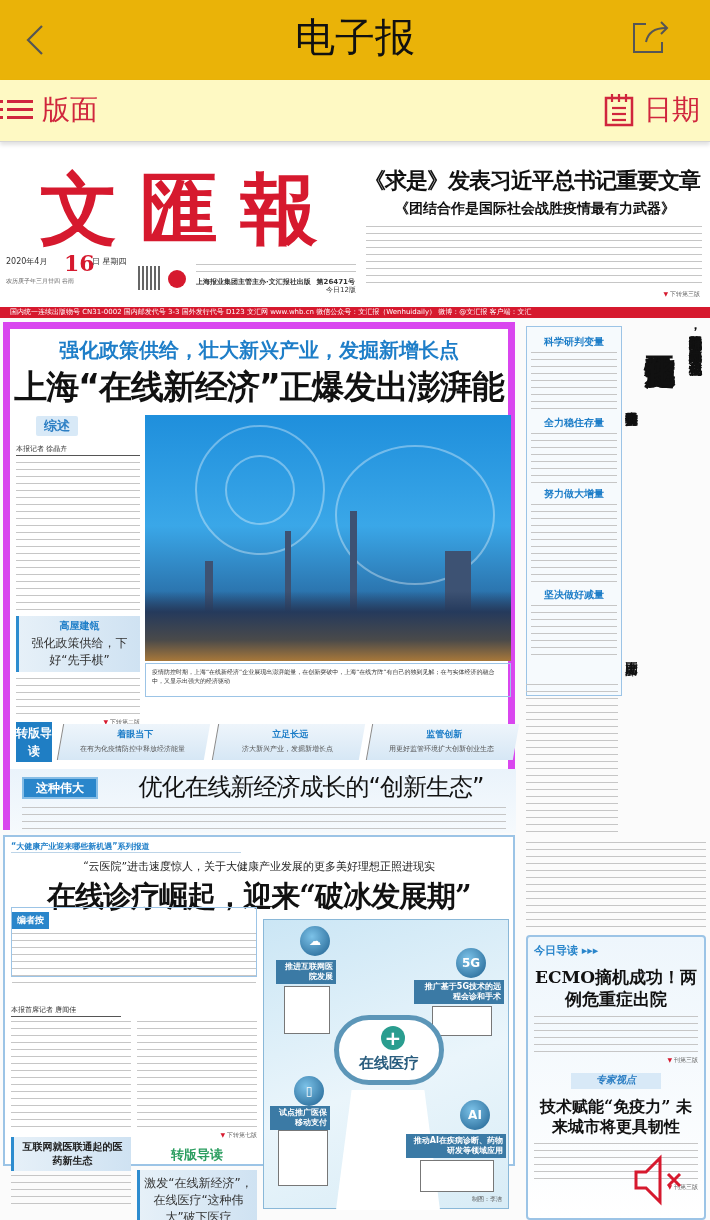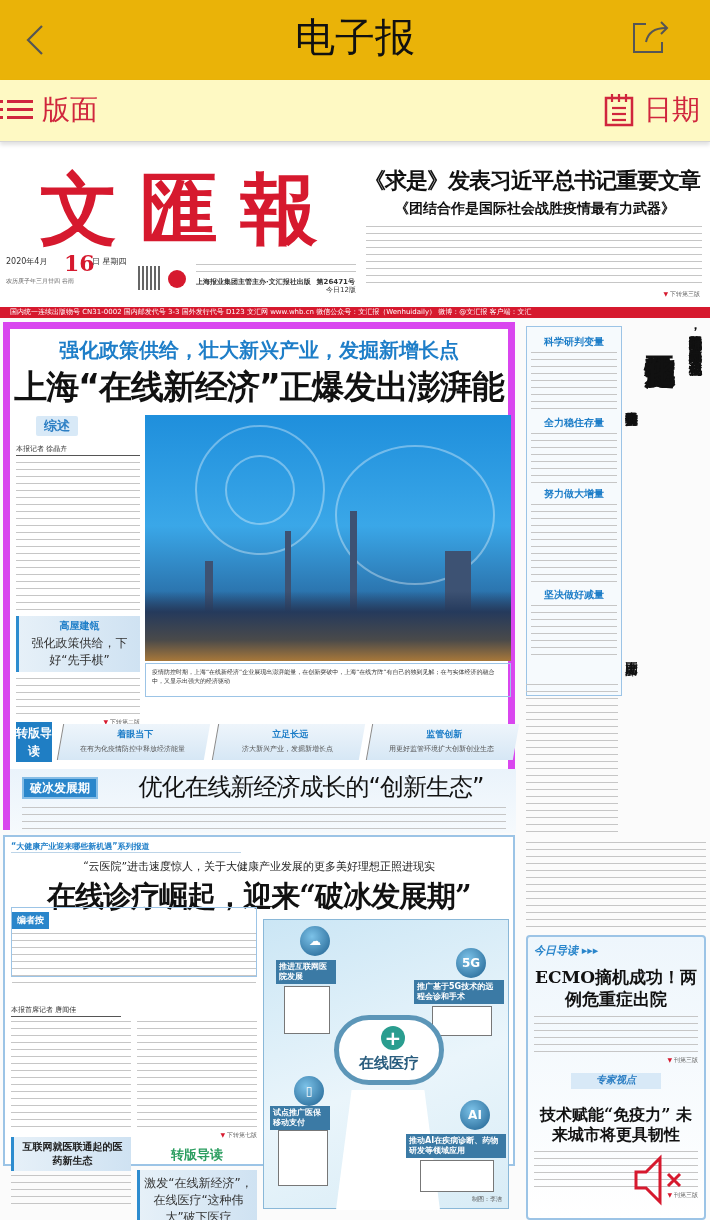--- a/index.html
+++ b/index.html
@@ -50,33 +50,33 @@
 .health{position:absolute;left:3px;top:683px;width:512px;height:331px;border:2px solid #9cc4e6;background:#fff}
 .health .series{position:absolute;left:6px;top:4px;font-size:8px;color:#1e7ec8;font-weight:bold;border-bottom:1px solid #bcd4e8;width:230px}
 .health .sub{position:absolute;left:0;right:0;top:22px;text-align:center;font-family:"DejaVu Serif",serif;font-size:11px;color:#222}
 .health .hl{position:absolute;left:0;right:0;top:40px;text-align:center;font-family:"DejaVu Serif",serif;font-weight:bold;font-size:29px;color:#111;letter-spacing:-1px}
 .editor{position:absolute;left:6px;top:70px;width:246px;height:70px;border:1px solid #9cc4e6;padding:0}
 .editor .b{display:inline-block;background:#2a86cb;color:#fff;font-size:9px;font-weight:bold;padding:2px 5px;margin-right:4px}
 .infog{position:absolute;left:258px;top:82px;width:246px;height:290px;background:linear-gradient(160deg,#cbe6f5,#eaf5fb 55%,#d8ecf6);border:1px solid #8ab8d8}
 .infog .cloud{position:absolute;left:70px;top:95px;width:110px;height:70px;border:5px solid #5c96b8;border-radius:35px;background:#fff}
 .infog .cloud .lbl2{position:absolute;left:0;right:0;top:34px;text-align:center;font-size:15px;font-weight:bold;color:#2a5d7e}
 .infog .plus{position:absolute;left:42px;top:6px;width:24px;height:24px;border-radius:50%;background:#2a9d8f;color:#fff;text-align:center;font-weight:bold;font-size:20px;line-height:24px}
-.infog .box{position:absolute;background:#3b7aa5;color:#fff;font-size:8px;font-weight:bold;text-align:left;padding:2px 3px;line-height:10px}
+.infog .box{position:absolute;background:#3b7aa5;color:#fff;font-size:8px;font-weight:bold;text-align:right;padding:2px 3px;line-height:10px}
 .infog .card{position:absolute;background:#fff;border:1px solid #777;font-size:6px;color:#555;padding:3px;line-height:8px}
 .infog .ico{position:absolute;width:30px;height:30px;border-radius:50%;background:radial-gradient(circle at 40% 35%,#7cc2e8,#1d5f8e);color:#fff;font-weight:bold;font-size:12px;text-align:center;line-height:30px}
 .infog .coat{position:absolute;left:72px;top:170px;width:104px;height:120px;background:#fff;clip-path:polygon(15% 0,85% 0,100% 100%,0 100%)}
 .healthcols{position:absolute;left:6px;top:160px;width:246px}
 .rightcol{position:absolute;left:522px;top:170px;width:188px;height:520px}
 .bluebox{position:absolute;left:4px;top:4px;width:96px;height:370px;border:1px solid #9cc4e6;background:#f6fafd;padding:4px}
 .bluebox .st{color:#1e7ec8;font-weight:bold;font-size:10px;text-align:center;margin-top:4px}
 .vert{position:absolute;writing-mode:vertical-rl;font-family:"DejaVu Serif",serif;color:#111}
 .today{position:absolute;left:526px;top:783px;width:180px;height:285px;border:2px solid #9cc4e6;border-radius:4px;background:linear-gradient(180deg,#eef6fc,#fff);padding:6px}
-.today .tt{color:#2a86cb;font-weight:bold;font-size:11px;font-style:italic}
+.today .tt{color:#2a86cb;font-weight:bold;font-size:11px;}
 .today .h1{font-family:"DejaVu Serif",serif;font-weight:bold;font-size:17px;color:#111;text-align:center;margin-top:8px;line-height:22px}
-.today .exp{margin:8px auto 16px;width:90px;height:16px;background:#d8e9f7;color:#2d7fc4;font-size:10px;font-weight:bold;text-align:center;font-style:italic}
+.today .exp{margin:8px auto 8px;width:90px;height:16px;background:#d8e9f7;color:#2d7fc4;font-size:10px;font-weight:bold;text-align:center;font-style:italic}
 .today .h2{font-family:"DejaVu Serif",serif;font-weight:bold;font-size:16px;color:#111;text-align:center;margin-top:6px;line-height:20px}
 .lines{background:repeating-linear-gradient(180deg,#c6c6c6 0 1px,transparent 1px 7px)}
 .mute{position:absolute;left:632px;top:1152px;width:58px;height:56px;cursor:pointer}
 .more{font-size:6px;color:#666;text-align:right}
 .more:before{content:"▼ ";color:#d6192e}
 </style>
 </head>
 <body>
 
 <div class="nav">
@@ -192,21 +192,21 @@
         <div class="t">立足长远</div>
         <div class="s">济大新兴产业，发掘新增长点</div>
       </div>
       <div class="item">
         <div class="t">监管创新</div>
         <div class="s">用更好监管环境扩大创新创业生态</div>
       </div>
     </div>
 
     <div class="comment">
-      <div class="badge">破冰发展期</div>
+      <div class="badge">这种伟大</div>
       <div class="hl">优化在线新经济成长的“创新生态”</div>
       <div class="body lines"></div>
     </div>
   </div>
 
   <div class="rightcol">
     <div class="bluebox">
       <div class="st">科学研判变量</div>
       <div class="lines" style="height:60px;margin-top:3px"></div>
       <div class="st">全力稳住存量</div>

